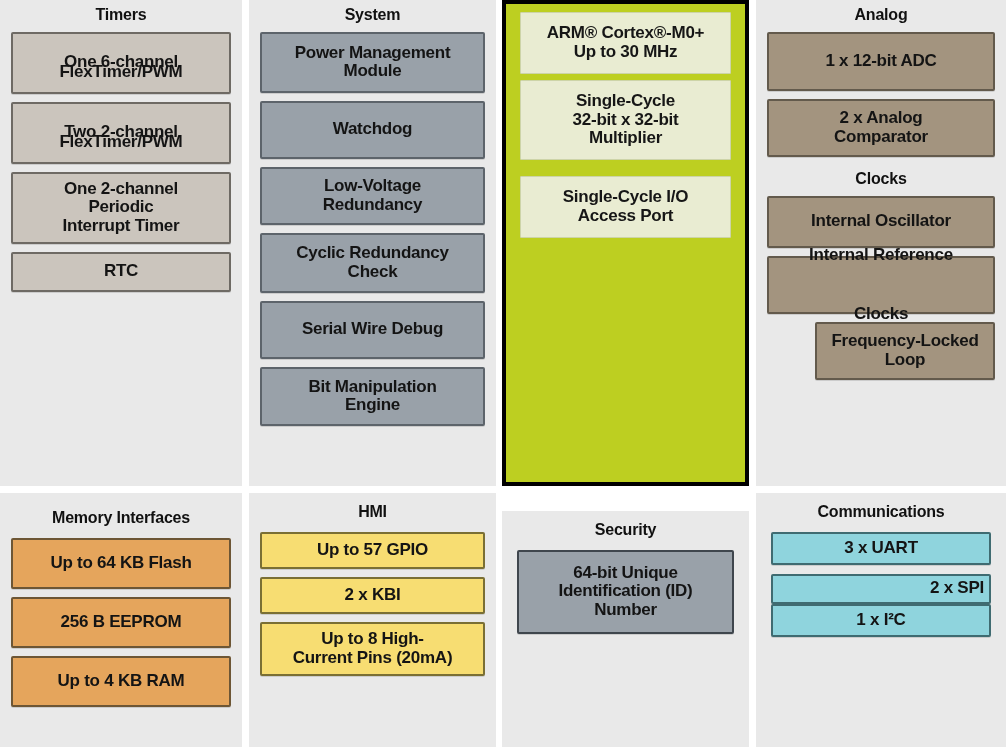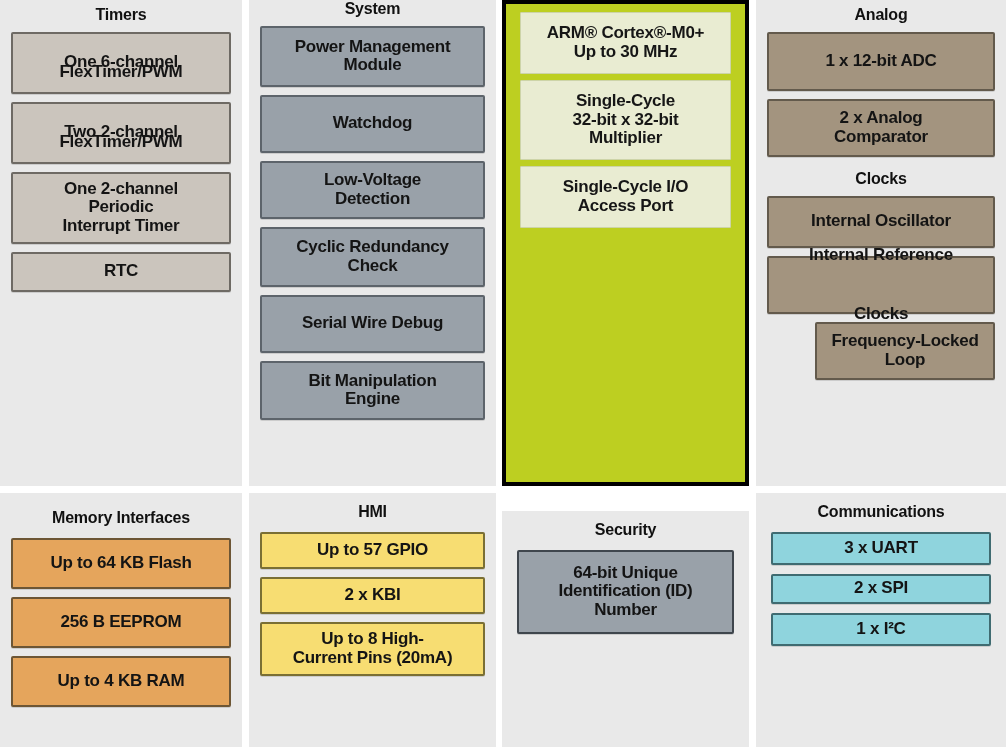--- a/index.html
+++ b/index.html
@@ -101,32 +101,32 @@
         <span>Periodic</span>
         <span>Interrupt Timer</span>
       </div>
       <div class="block" style="height:40px;">
         <span>RTC</span>
       </div>
     </div>
   </div>
 
   <div class="panel th-system" id="panel-system" style="left:249px;top:0px;width:247px;height:486px;">
-    <div class="panel-title" style="padding-top:1px;">System</div>
+    <div class="panel-title" style="padding-top:7px;">System</div>
     <div class="blocks" style="padding-top:8px;">
       <div class="block" style="height:61px;flex-direction:column;">
         <span>Power Management</span>
         <span>Module</span>
       </div>
       <div class="block" style="height:58px;">
         <span>Watchdog</span>
       </div>
       <div class="block" style="height:58px;flex-direction:column;">
         <span>Low-Voltage</span>
-        <span>Detection</span>
+        <span>Redundancy</span>
       </div>
       <div class="block" style="height:60px;flex-direction:column;">
         <span>Cyclic Redundancy</span>
         <span>Check</span>
       </div>
       <div class="block" style="height:58px;">
         <span>Serial Wire Debug</span>
       </div>
       <div class="block" style="height:59px;flex-direction:column;">
         <span>Bit Manipulation</span>
@@ -134,21 +134,21 @@
       </div>
     </div>
   </div>
 
   <div class="panel" id="panel-core" style="left:502px;top:0px;width:247px;height:486px;">
     <div class="blocks" style="padding:8px 14px 0 14px;">
       <div class="block" style="height:62px;flex-direction:column;margin-bottom:6px;">
         <span>ARM® Cortex®-M0+</span>
         <span>Up to 30 MHz</span>
       </div>
-      <div class="block" style="height:80px;flex-direction:column;margin-bottom:6px;">
+      <div class="block" style="height:80px;flex-direction:column;margin-bottom:16px;">
         <span>Single-Cycle</span>
         <span>32-bit x 32-bit</span>
         <span>Multiplier</span>
       </div>
       <div class="block" style="height:62px;flex-direction:column;">
         <span>Single-Cycle I/O</span>
         <span>Access Port</span>
       </div>
     </div>
   </div>
@@ -221,21 +221,21 @@
       </div>
     </div>
   </div>
 
   <div class="panel th-comms" id="panel-comms" style="left:756px;top:493px;width:250px;height:254px;">
     <div class="panel-title" style="padding-top:11px;">Communications</div>
     <div class="blocks" style="padding:11px 15px 0 15px;">
       <div class="block" style="height:33px;margin-bottom:9px;">
         <span>3 x UART</span>
       </div>
-      <div class="block" style="height:30px;margin-bottom:9px;">
+      <div class="block" style="height:30px;margin-bottom:0;justify-content:flex-end;">
         <span>2 x  SPI</span>
       </div>
       <div class="block" style="height:33px;">
         <span>1 x  I²C</span>
       </div>
     </div>
   </div>
 
 </div>
 

